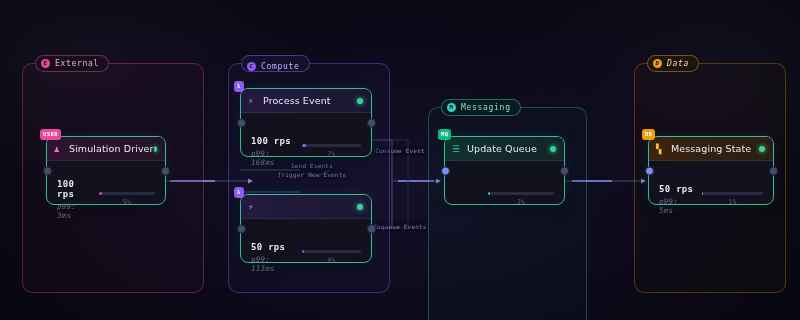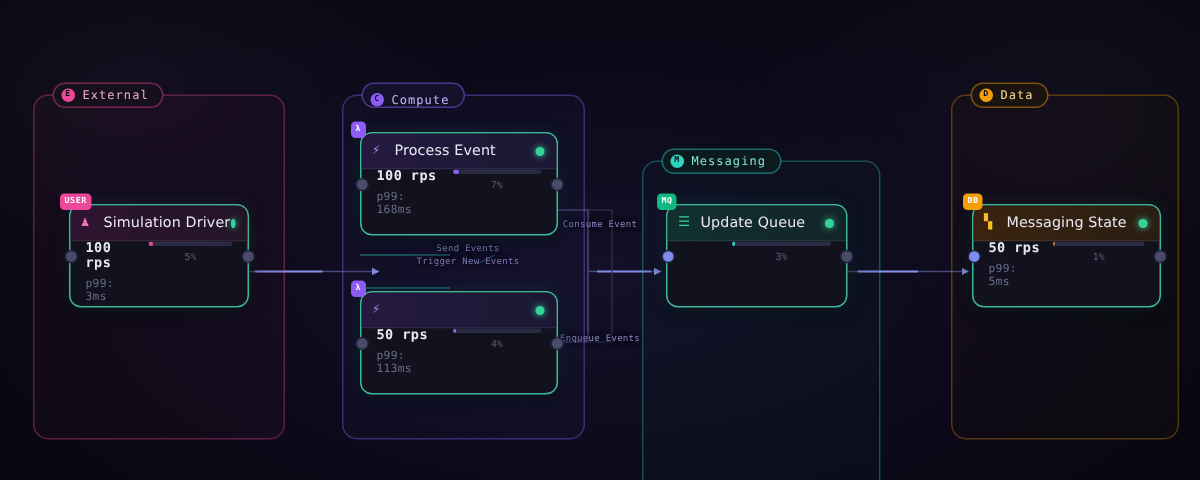--- a/index.html
+++ b/index.html
@@ -60,21 +60,21 @@
 
   .g-compute { border-color: rgba(139,92,246,0.38); background: rgba(40,30,80,0.16); }
   .g-compute .group-label { border-color: rgba(139,92,246,0.5); background: #13112a; color: #c4b5fd; align-items: flex-end; }
   .g-compute .group-chip { background: #8b5cf6; }
 
   .g-messaging { border-color: rgba(45,212,191,0.32); background: rgba(12,45,48,0.14); }
   .g-messaging .group-label { border-color: rgba(45,212,191,0.45); background: #0c1a1f; color: #7fe7d6; }
   .g-messaging .group-chip { background: #2dd4bf; }
 
   .g-data { border-color: rgba(245,158,11,0.3); background: rgba(50,35,10,0.12); }
-  .g-data .group-label { border-color: rgba(245,158,11,0.45); background: #1a1410; color: #fcd89a; }
+  .g-data .group-label { border-color: rgba(245,158,11,0.45); background: #1a1410; color: #fcd89a; font-style: italic; }
   .g-data .group-chip { background: #f59e0b; }
 
   
   .node {
     position: absolute;
     border-radius: 8px;
     border: 1px solid #3fb59a;
     background: #12121f;
     overflow: visible;
     box-shadow: 0 0 12px rgba(45,212,191,0.12), 0 3px 10px rgba(0,0,0,0.6);
@@ -122,34 +122,37 @@
     letter-spacing: 0.4px;
     color: #fff;
     display: flex;
     align-items: center;
     line-height: 1;
     z-index: 4;
   }
   .node-body {
     height: 44px;
     display: flex;
+    align-items: center;
     padding: 0 10px;
     gap: 8px;
+    margin-top: 16px;
   }
   .node-metrics { display: flex; flex-direction: column; gap: 3px; }
   .metric-rps {
     font-size: 9px;
     font-weight: bold;
     color: #e8e8f4;
     letter-spacing: 0.3px;
   }
   .metric-p99 {
     font-size: 7.5px;
     color: #6b6b8a;
     letter-spacing: 0.2px;
+    font-style: italic;
   }
   .node-gauge {
     margin-left: auto;
     display: flex;
     flex-direction: column;
     align-items: center;
     gap: 3px;
     width: 66px;
   }
   .gauge-track {
@@ -258,21 +261,21 @@
   </svg>
 
   <div class="edge-label two" style="left:312px; top:171px;">
     <span>Send Events</span><br>
     <span>Trigger New Events</span>
   </div>
   <div class="edge-label" style="left:400px; top:150px;">Consume Event</div>
   <div class="edge-label" style="left:400px; top:226px;">Enqueue Events</div>
   <div class="edge-label teal" style="left:492px; top:166px;">Update Data</div>
 
-  <div class="group g-external" style="left:22px; top:63px; width:168px; height:230px;">
+  <div class="group g-external" style="left:22px; top:63px; width:182px; height:230px;">
     <div class="group-label">
       <span class="group-chip">E</span>
       <span>External</span>
     </div>
   </div>
 
   <div class="group g-compute" style="left:228px; top:63px; width:162px; height:230px;">
     <div class="group-label">
       <span class="group-chip">C</span>
       <span>Compute</span>

